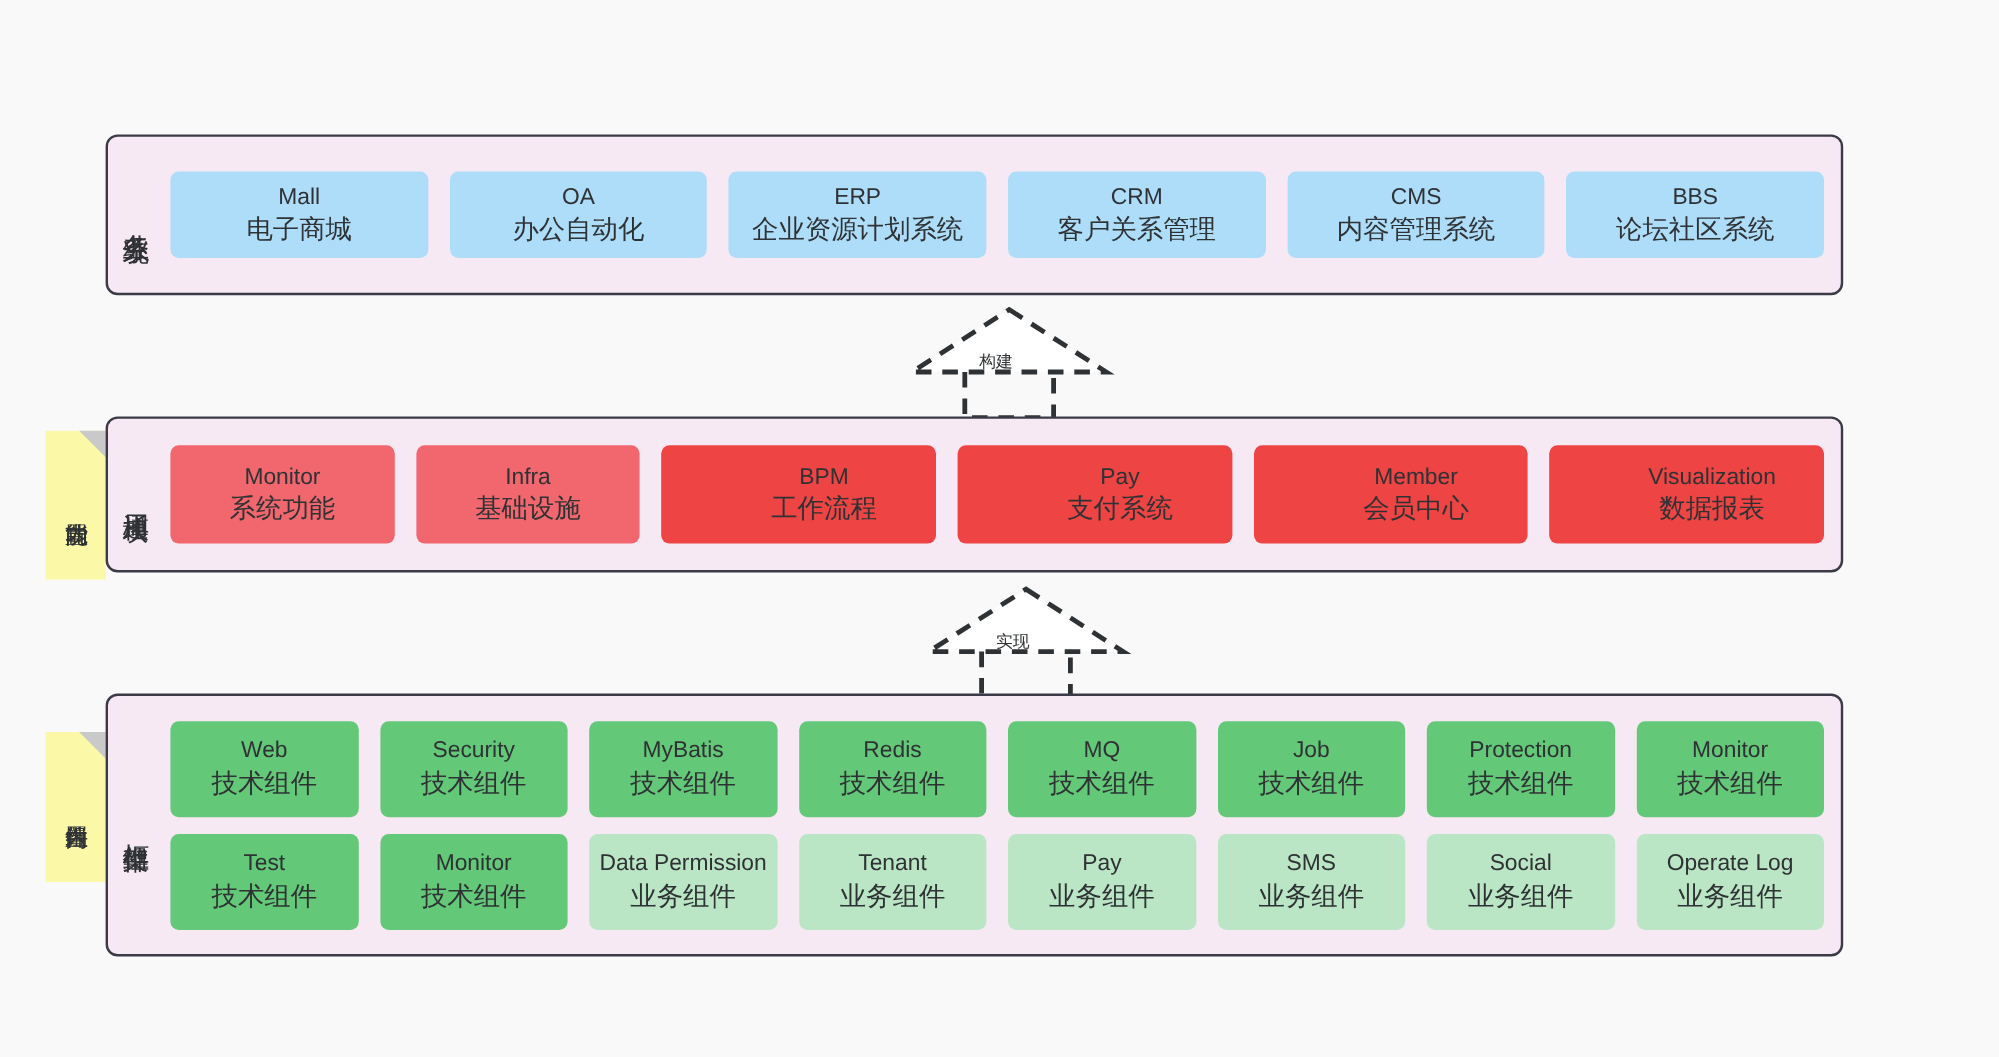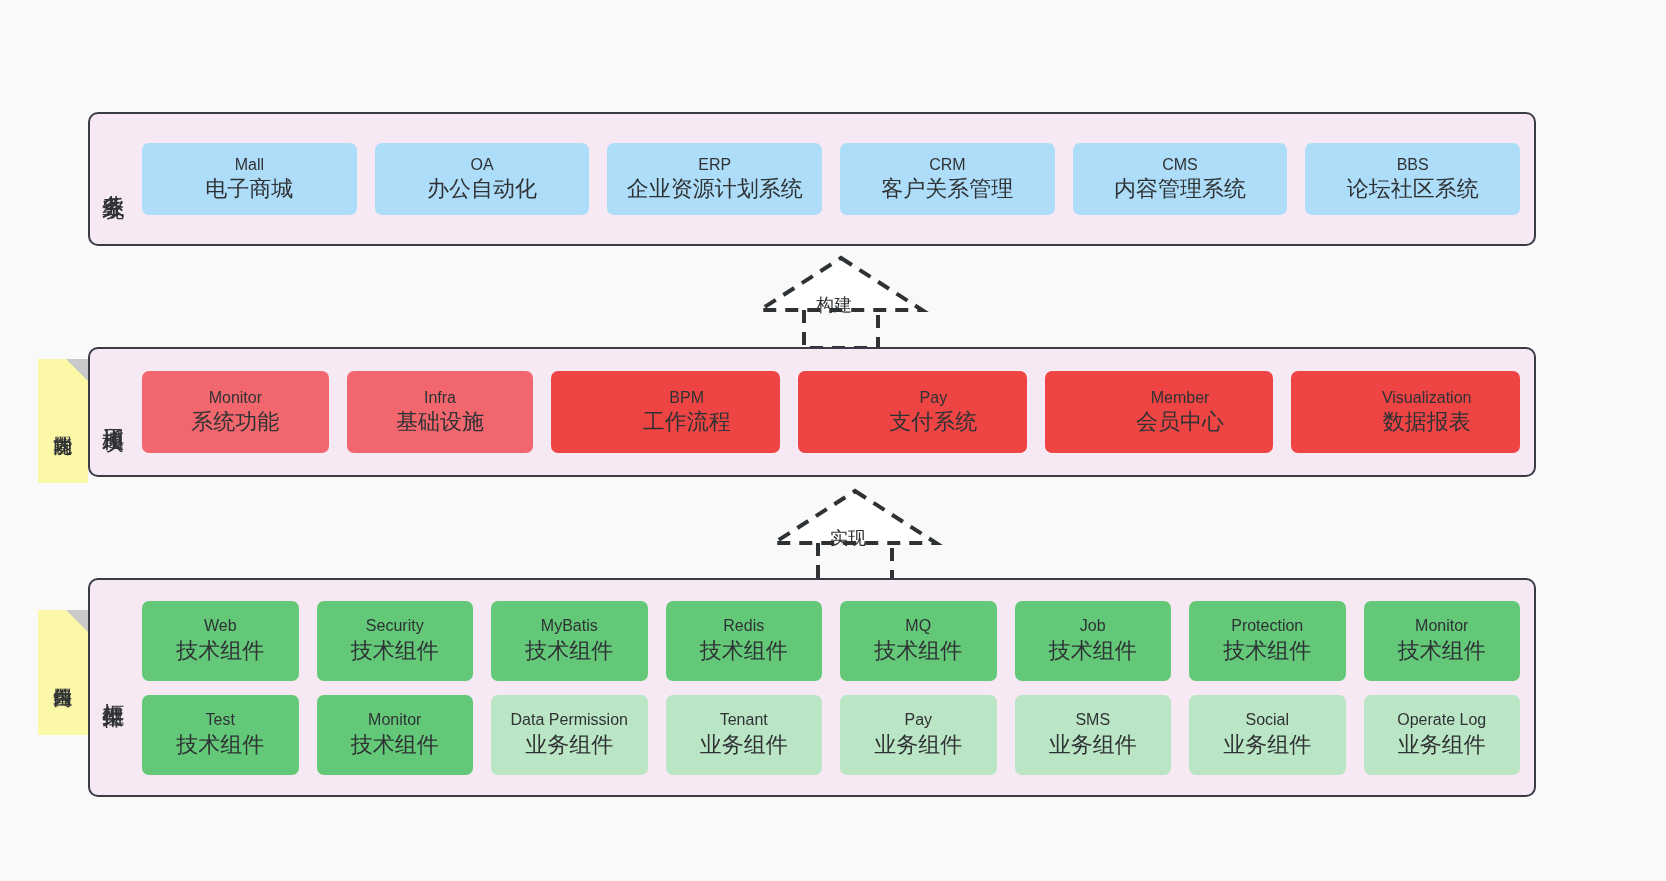--- a/index.html
+++ b/index.html
@@ -76,21 +76,21 @@
     flex-direction: column;
     align-items: center;
     justify-content: center;
     text-align: center;
     line-height: 1.28;
     color: #2f3234;
     box-sizing: border-box;
     padding: 4px 6px;
   }
   .card .en {
-    font-size: 16px;
+    font-size: 19px;
   }
   .card .cn {
     font-size: 22px;
   }
 
   .card.blue       { background: #aeddf9; }
   .card.red        { background: #f2676e; }
   .card.pink       { background: #ef4444; padding-left: 48px; }
   .card.green      { background: #63c878; }
   .card.lightgreen { background: #bbe6c6; }
@@ -152,21 +152,21 @@
   .note-common { left: 38px; top: 359px; height: 124px; }
   .note-frame  { left: 38px; top: 610px; height: 125px; }
 
   
   .connector {
     position: absolute;
   }
   .connector svg { display: block; overflow: visible; }
   .connector .conn-label {
     position: absolute;
-    font-size: 18px;
+    font-size: 14px;
     color: #2f3234;
     background: transparent;
     white-space: nowrap;
     user-select: none;
   }
   .conn-build { left: 756px; top: 252px; width: 170px; height: 100px; }
   .conn-build .conn-label { left: 60px; top: 41px; }
   .conn-impl  { left: 770px; top: 485px; width: 170px; height: 100px; }
   .conn-impl  .conn-label { left: 60px; top: 41px; }
 </style>

